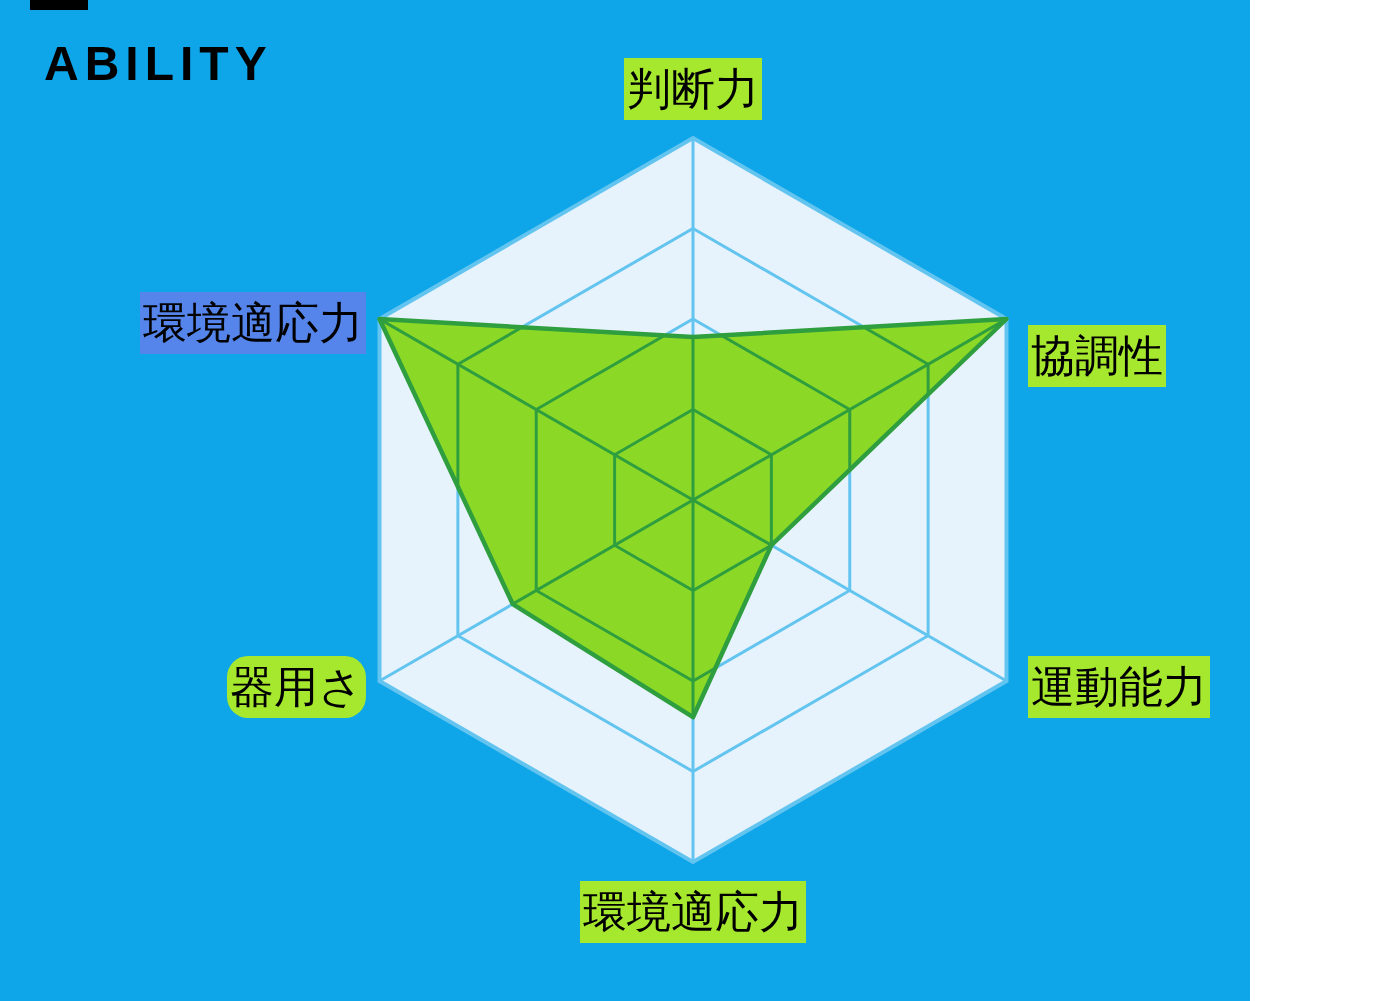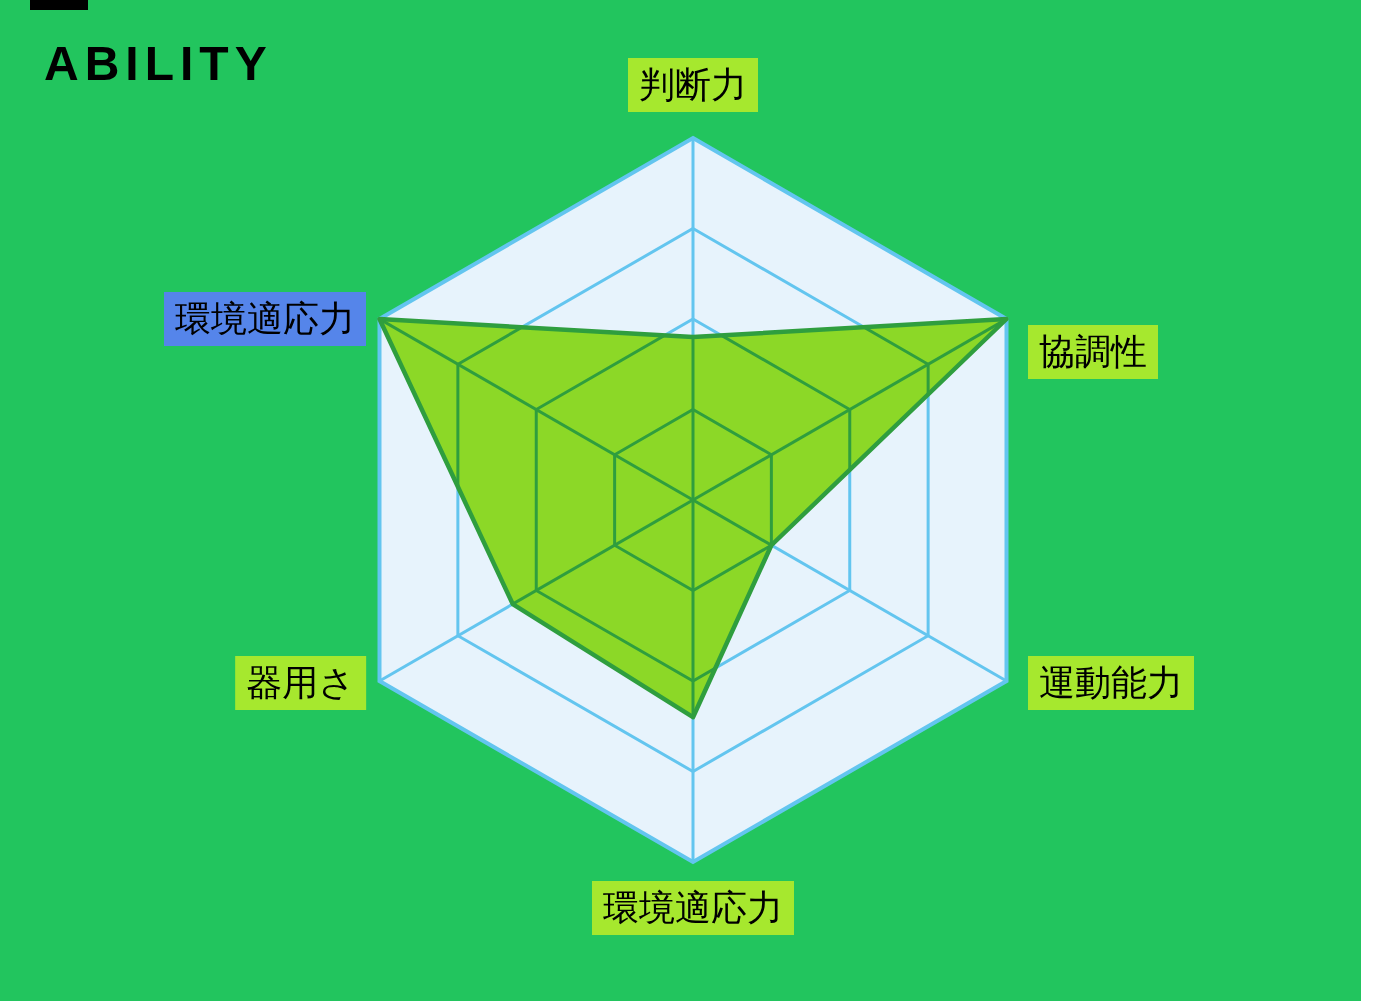--- a/index.html
+++ b/index.html
@@ -1,20 +1,20 @@
 <!DOCTYPE html>
 <html><head>
 <meta charset="utf-8">
 <style>
   html,body{margin:0;padding:0;}
   .page{
     position:relative;
-    width:1361px;
+    width:1250px;
     height:1001px;
-    background:#22c55e;
+    background:#0ea5e9;
     overflow:hidden;
     font-family:"DejaVu Sans","Liberation Sans",sans-serif;
   }
   .corner-mark{
     position:absolute;
     left:30px;
     top:0;
     width:58px;
     height:10px;
     background:#000;
@@ -32,32 +32,32 @@
   }
   #radar{
     position:absolute;
     left:0;
     top:0;
     width:1389px;
     height:1001px;
   }
   .chip{
     position:absolute;
-    font-size:36px;
+    font-size:44px;
     line-height:1;
-    padding:9px 11px;
+    padding:9px 3px;
     color:#000;
     white-space:nowrap;
     font-weight:500;
   }
   #label-0{ left:693px;  top:58px;  transform:translateX(-50%); }
   #label-1{ left:1028px; top:293px;margin-top:32px; }
   #label-2{ left:1028px; top:656px; }
   #label-3{ left:693px;  top:881px; transform:translateX(-50%); }
-  #label-4{ left:366px;  top:656px; transform:translateX(-100%); }
+  #label-4{ left:366px;  top:656px; transform:translateX(-100%);border-radius:21px; }
   #label-5{ left:366px;  top:292px; transform:translateX(-100%); }
 </style>
 </head>
 <body>
 
 <div class="page">
 
   <div class="corner-mark"></div>
 
   <h1 class="title">ABILITY</h1>

